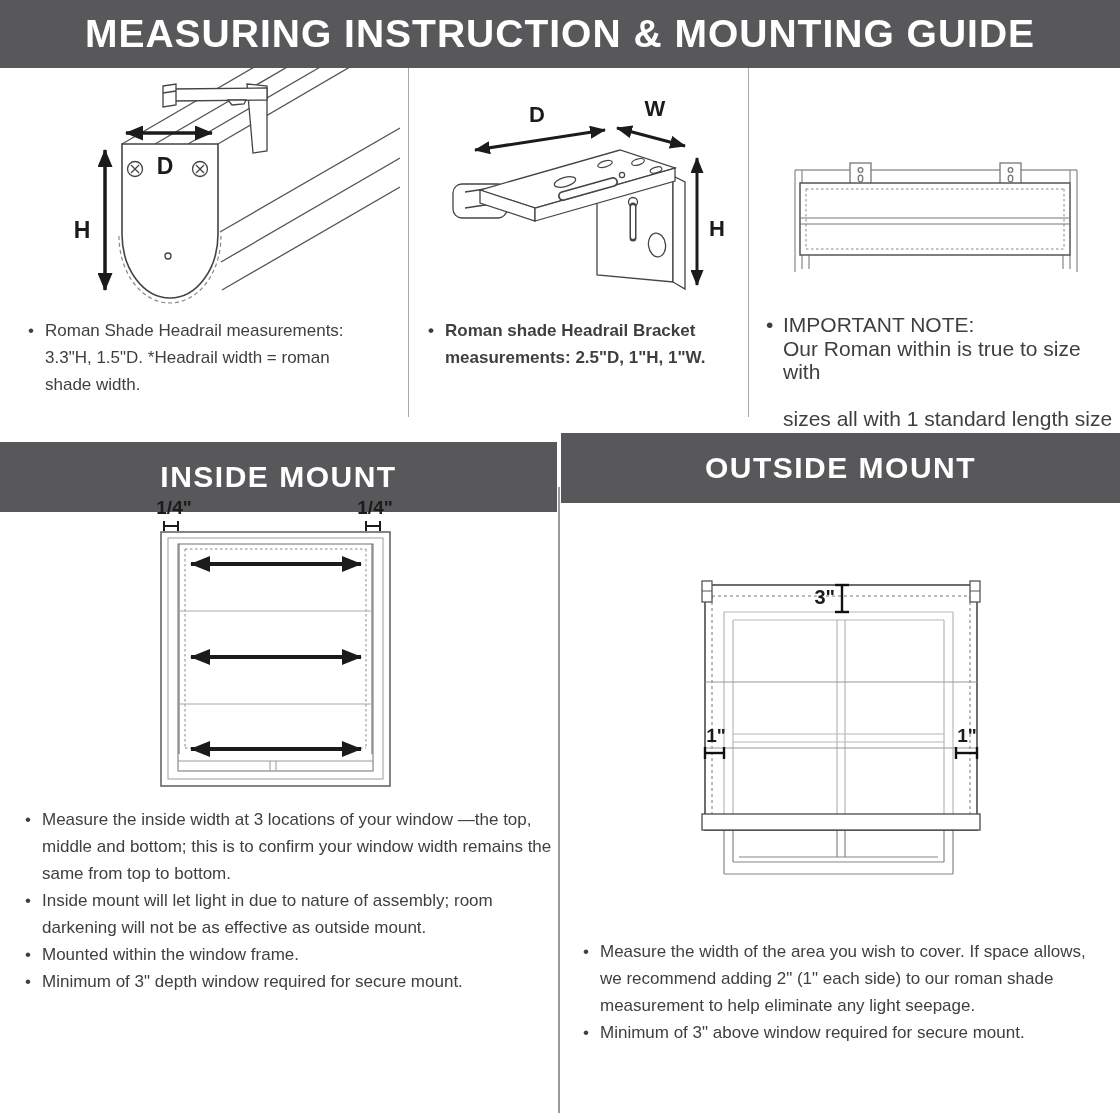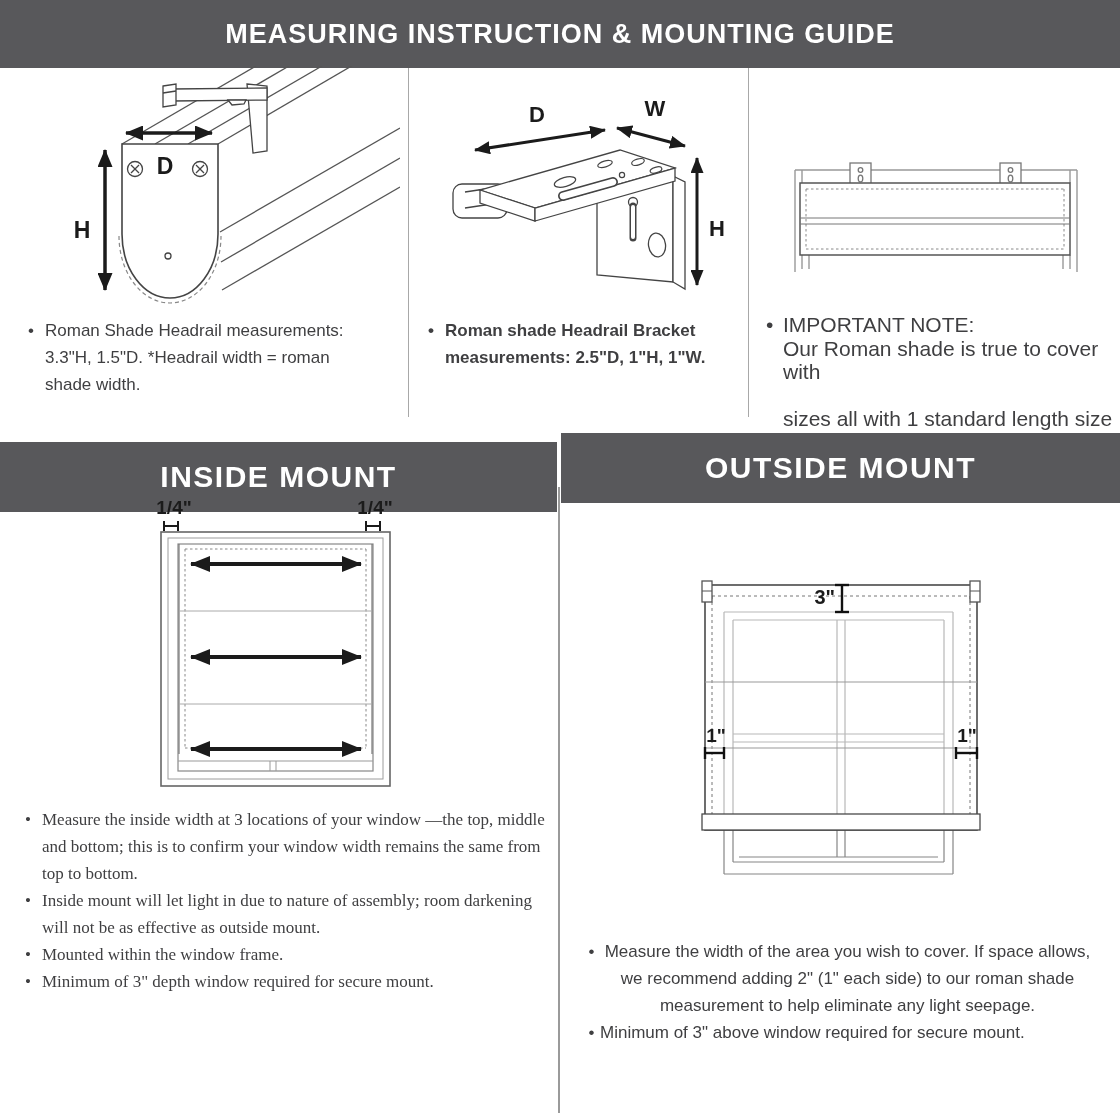--- a/index.html
+++ b/index.html
@@ -5,35 +5,35 @@
   html,body { margin:0; padding:0; background:#ffffff; }
   #page {
     position:relative; width:1120px; height:1120px; background:#ffffff;
     font-family:"Liberation Sans", sans-serif; color:#3f3f41; overflow:hidden;
   }
   .bar {
     position:absolute; background:#58585b; color:#ffffff;
     display:flex; align-items:center; justify-content:center;
     font-weight:bold; letter-spacing:1.5px;
   }
-  #main-header { left:0; top:0; width:1120px; height:68px; font-size:27px; letter-spacing:1px; }
+  #main-header { left:0; top:0; width:1120px; height:68px; font-size:39px; letter-spacing:1px; }
   #inside-bar  { left:0;   top:442px; width:557px; height:70px; font-size:30px; }
   #outside-bar { left:561px; top:433px; width:559px; height:70px; font-size:30px; }
   .vdiv { position:absolute; background:#a8a8a8; width:1px; }
   #div-col1 { left:408px; top:68px; height:349px; }
   #div-col2 { left:748px; top:68px; height:349px; }
   #div-bottom { left:558px; top:487px; height:626px; width:2px; background:#9a9a9a; }
   .note, .bullets { position:absolute; font-size:17px; line-height:27px; }
   .b-item { display:flex; }
   .b-item::before { content:"\2022"; flex:0 0 17px; width:17px; }
   #note-headrail { left:28px;  top:317px; width:352px; }
   #note-bracket  { left:428px; top:317px; width:306px;font-weight:bold; }
   #note-important{ left:766px; top:313px; width:350px; font-size:21px; line-height:23.5px; }
-  #inside-bullets  { left:25px;  top:806px; width:532px;font-family:Liberation Serif, serif; }
-  #outside-bullets { left:583px; top:938px; width:512px;text-align:center; }
+  #inside-bullets  { left:25px;  top:806px; width:532px; }
+  #outside-bullets { left:583px; top:938px; width:512px; }
   .diagram { position:absolute; }
   svg text { font-family:"Liberation Sans", sans-serif; font-weight:bold; fill:#1b1b1b; }
 </style>
 </head>
 <body>
 
 <div id="page">
 
   <div id="main-header" class="bar">
     <span>MEASURING INSTRUCTION &amp; MOUNTING GUIDE</span>
@@ -181,21 +181,21 @@
   </div>
   <div id="note-bracket" class="note">
     <div class="b-item">
       <span>Roman shade Headrail Bracket measurements: 2.5"D, 1"H, 1"W.</span>
     </div>
   </div>
   <div id="note-important" class="note">
     <div class="b-item">
       <span>
         <span>IMPORTANT NOTE:</span><br>
-        <span>Our Roman shade is true to cover with</span><br>
+        <span>Our Roman within is true to size with</span><br>
         <br>
         <span>sizes all with 1 standard length size of 64".</span>
       </span>
     </div>
   </div>
 
   <div id="inside-bar" class="bar">
     <span>INSIDE MOUNT</span>
   </div>
   <div id="outside-bar" class="bar">

